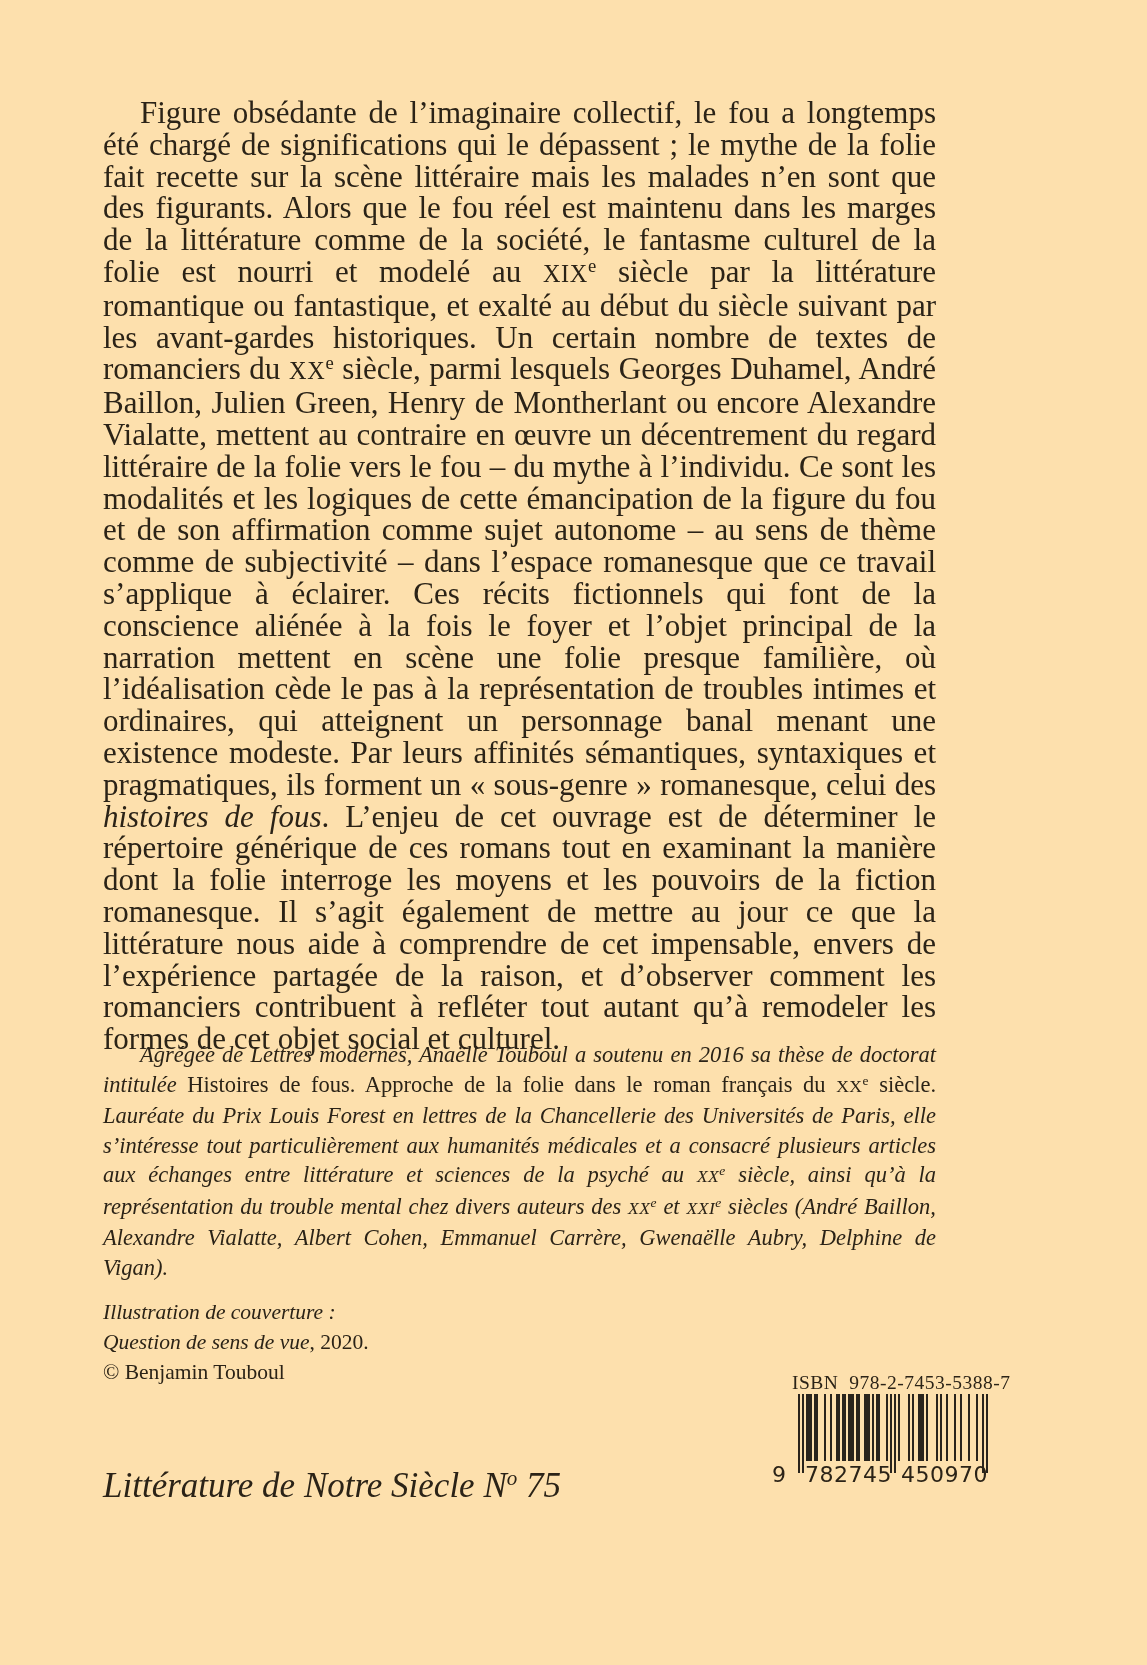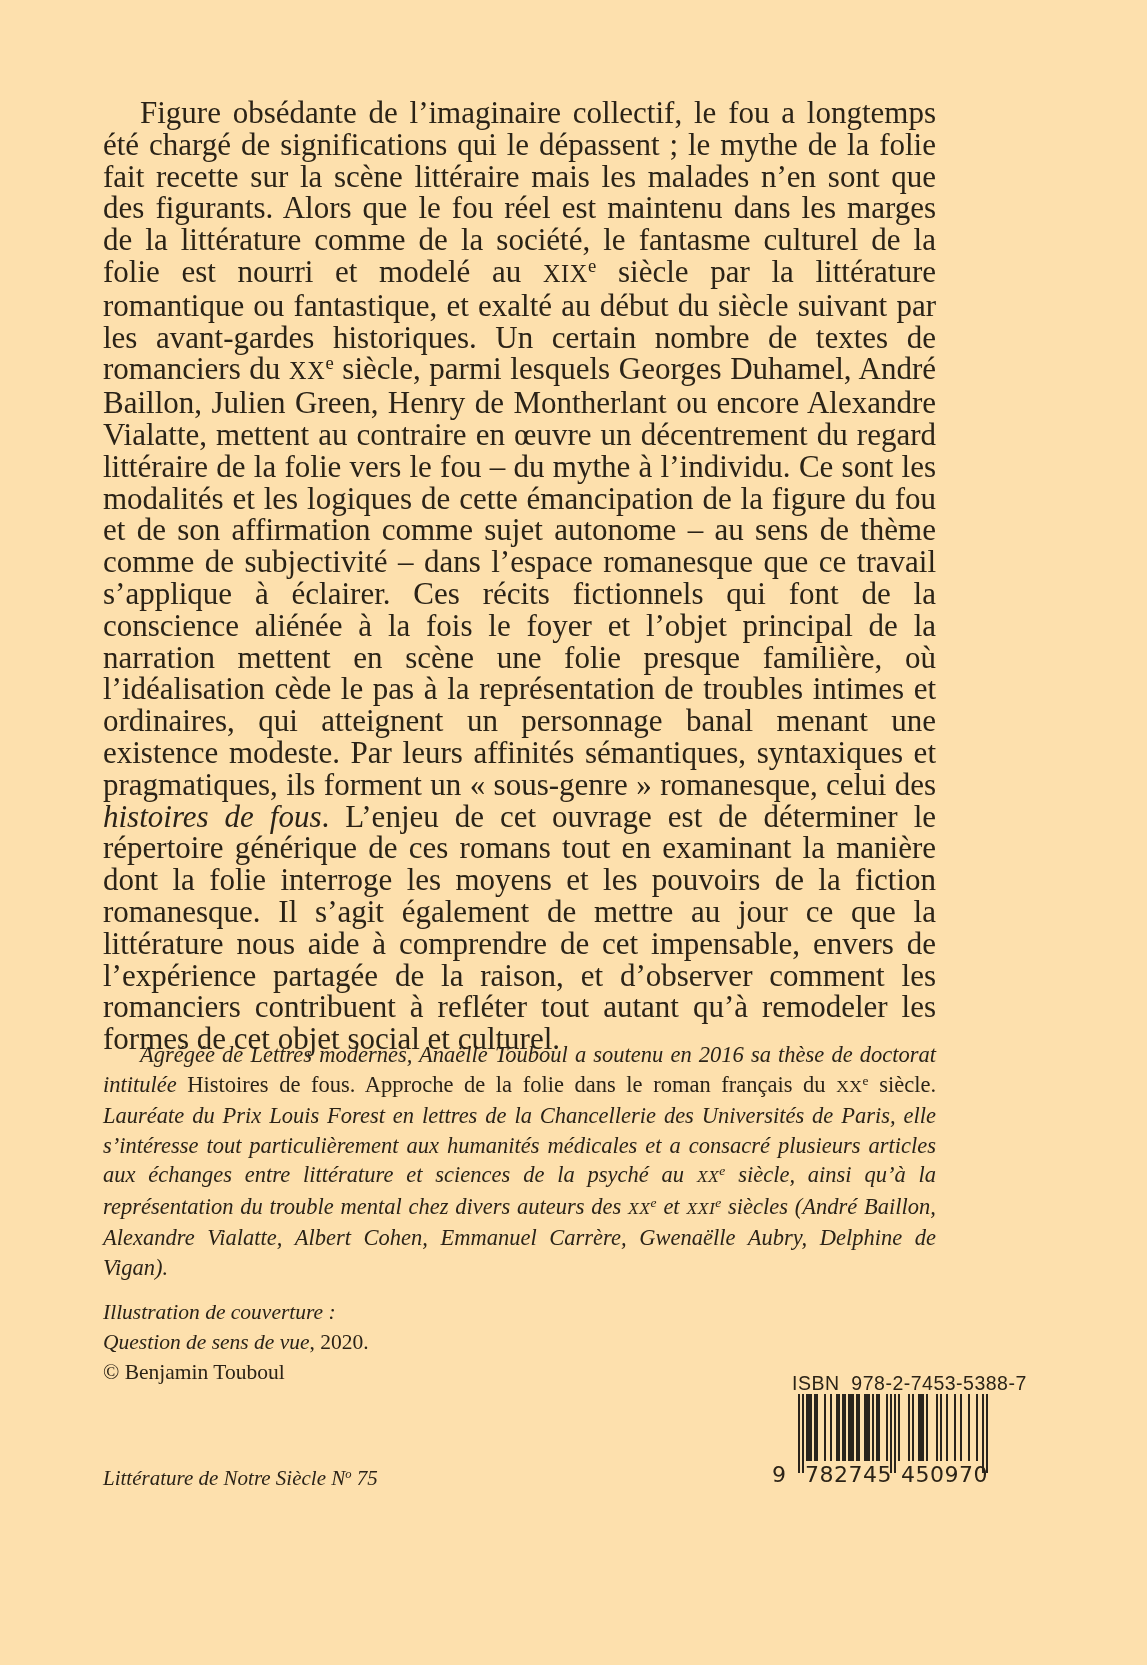--- a/index.html
+++ b/index.html
@@ -19,26 +19,26 @@
   #bio{
     position:absolute;left:103px;top:1040px;width:833px;
     font-size:22.5px;line-height:29.5px;text-align:justify;text-indent:37px;margin:0;
   }
   #credit{
     position:absolute;left:103px;top:1297px;width:560px;
     font-size:21.5px;line-height:30px;
   }
   #series{
     position:absolute;left:103px;top:1466px;
-    font-size:21px;
+    font-size:35px;
   }
   #isbn-block{position:absolute;left:772px;top:1368px;width:244px;height:130px;}
   #isbn-label{
     position:absolute;left:20px;top:4px;width:200px;text-align:center;
-    font-family:Liberation Sans, sans-serif;
+    font-family:Liberation Serif, serif;
     font-size:19.5px;letter-spacing:0.5px;white-space:pre;
   }
   #barcode-svg{position:absolute;left:26px;top:26px;}
   .bc-digit{
     position:absolute;top:94px;
     font-family:"DejaVu Sans","Liberation Sans",sans-serif;
     font-size:22px;letter-spacing:0.5px;
   }
   #bc-d0{left:0px;}
   #bc-g1{left:33px;}

